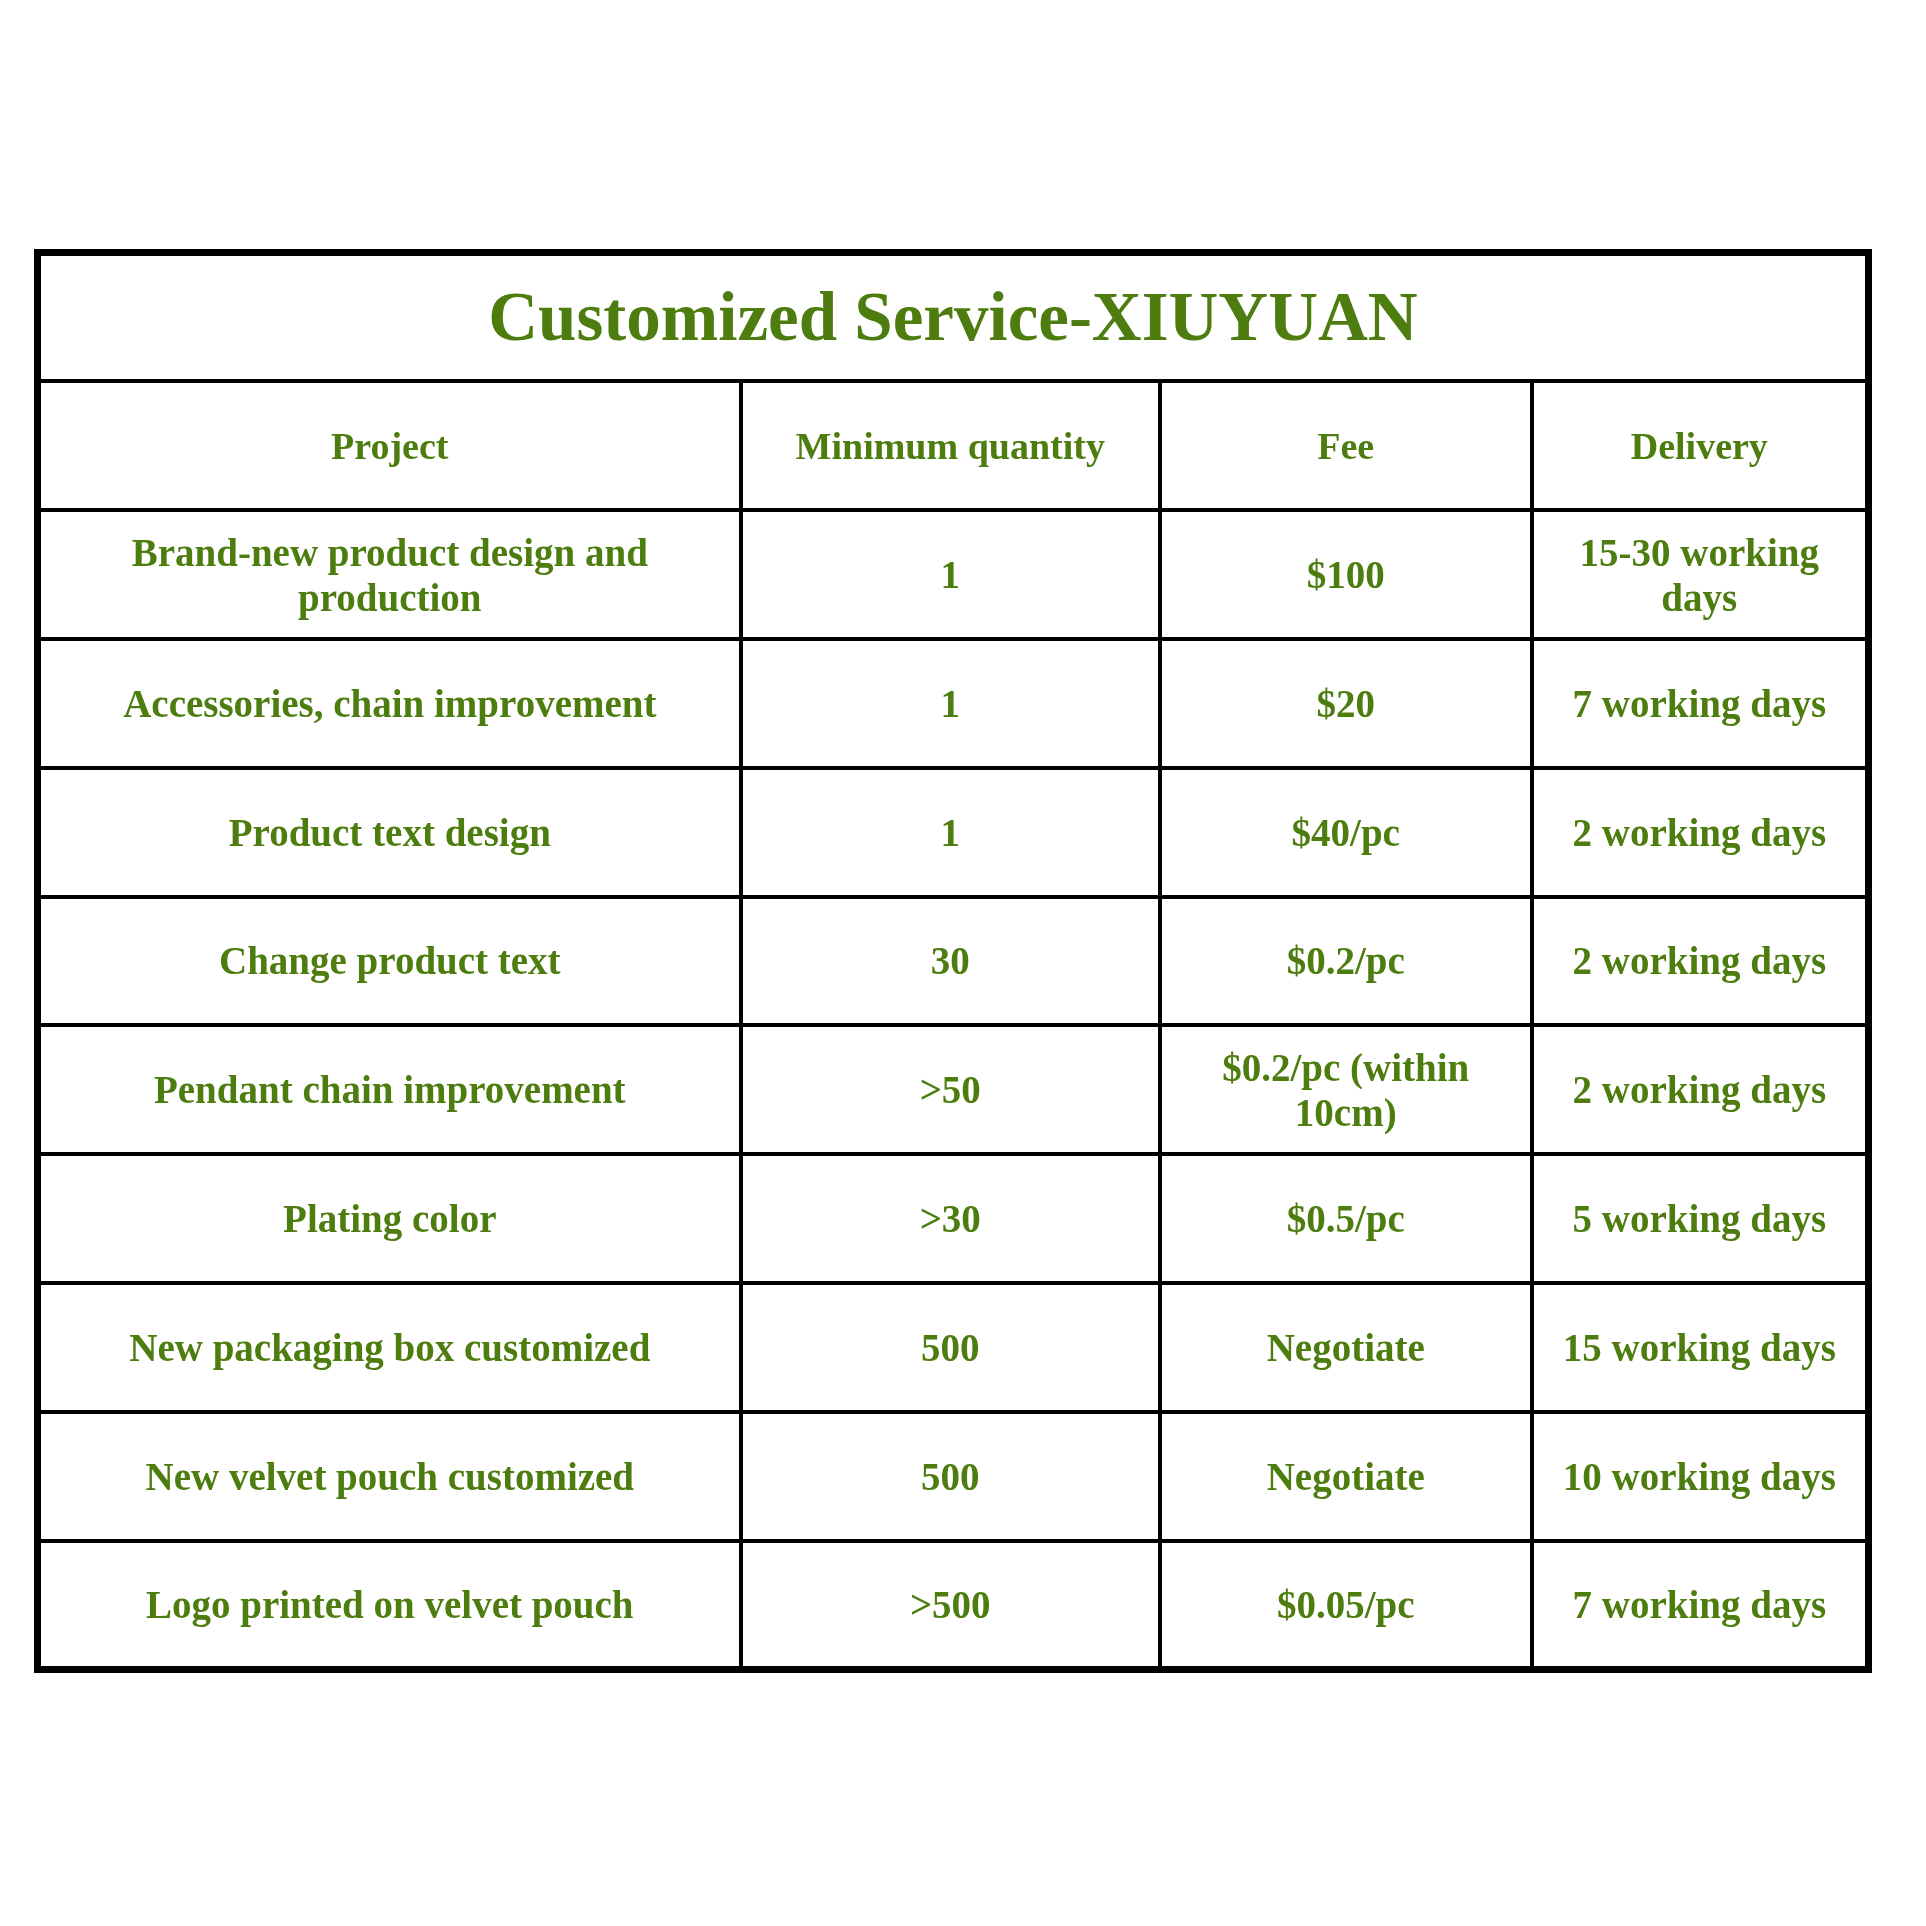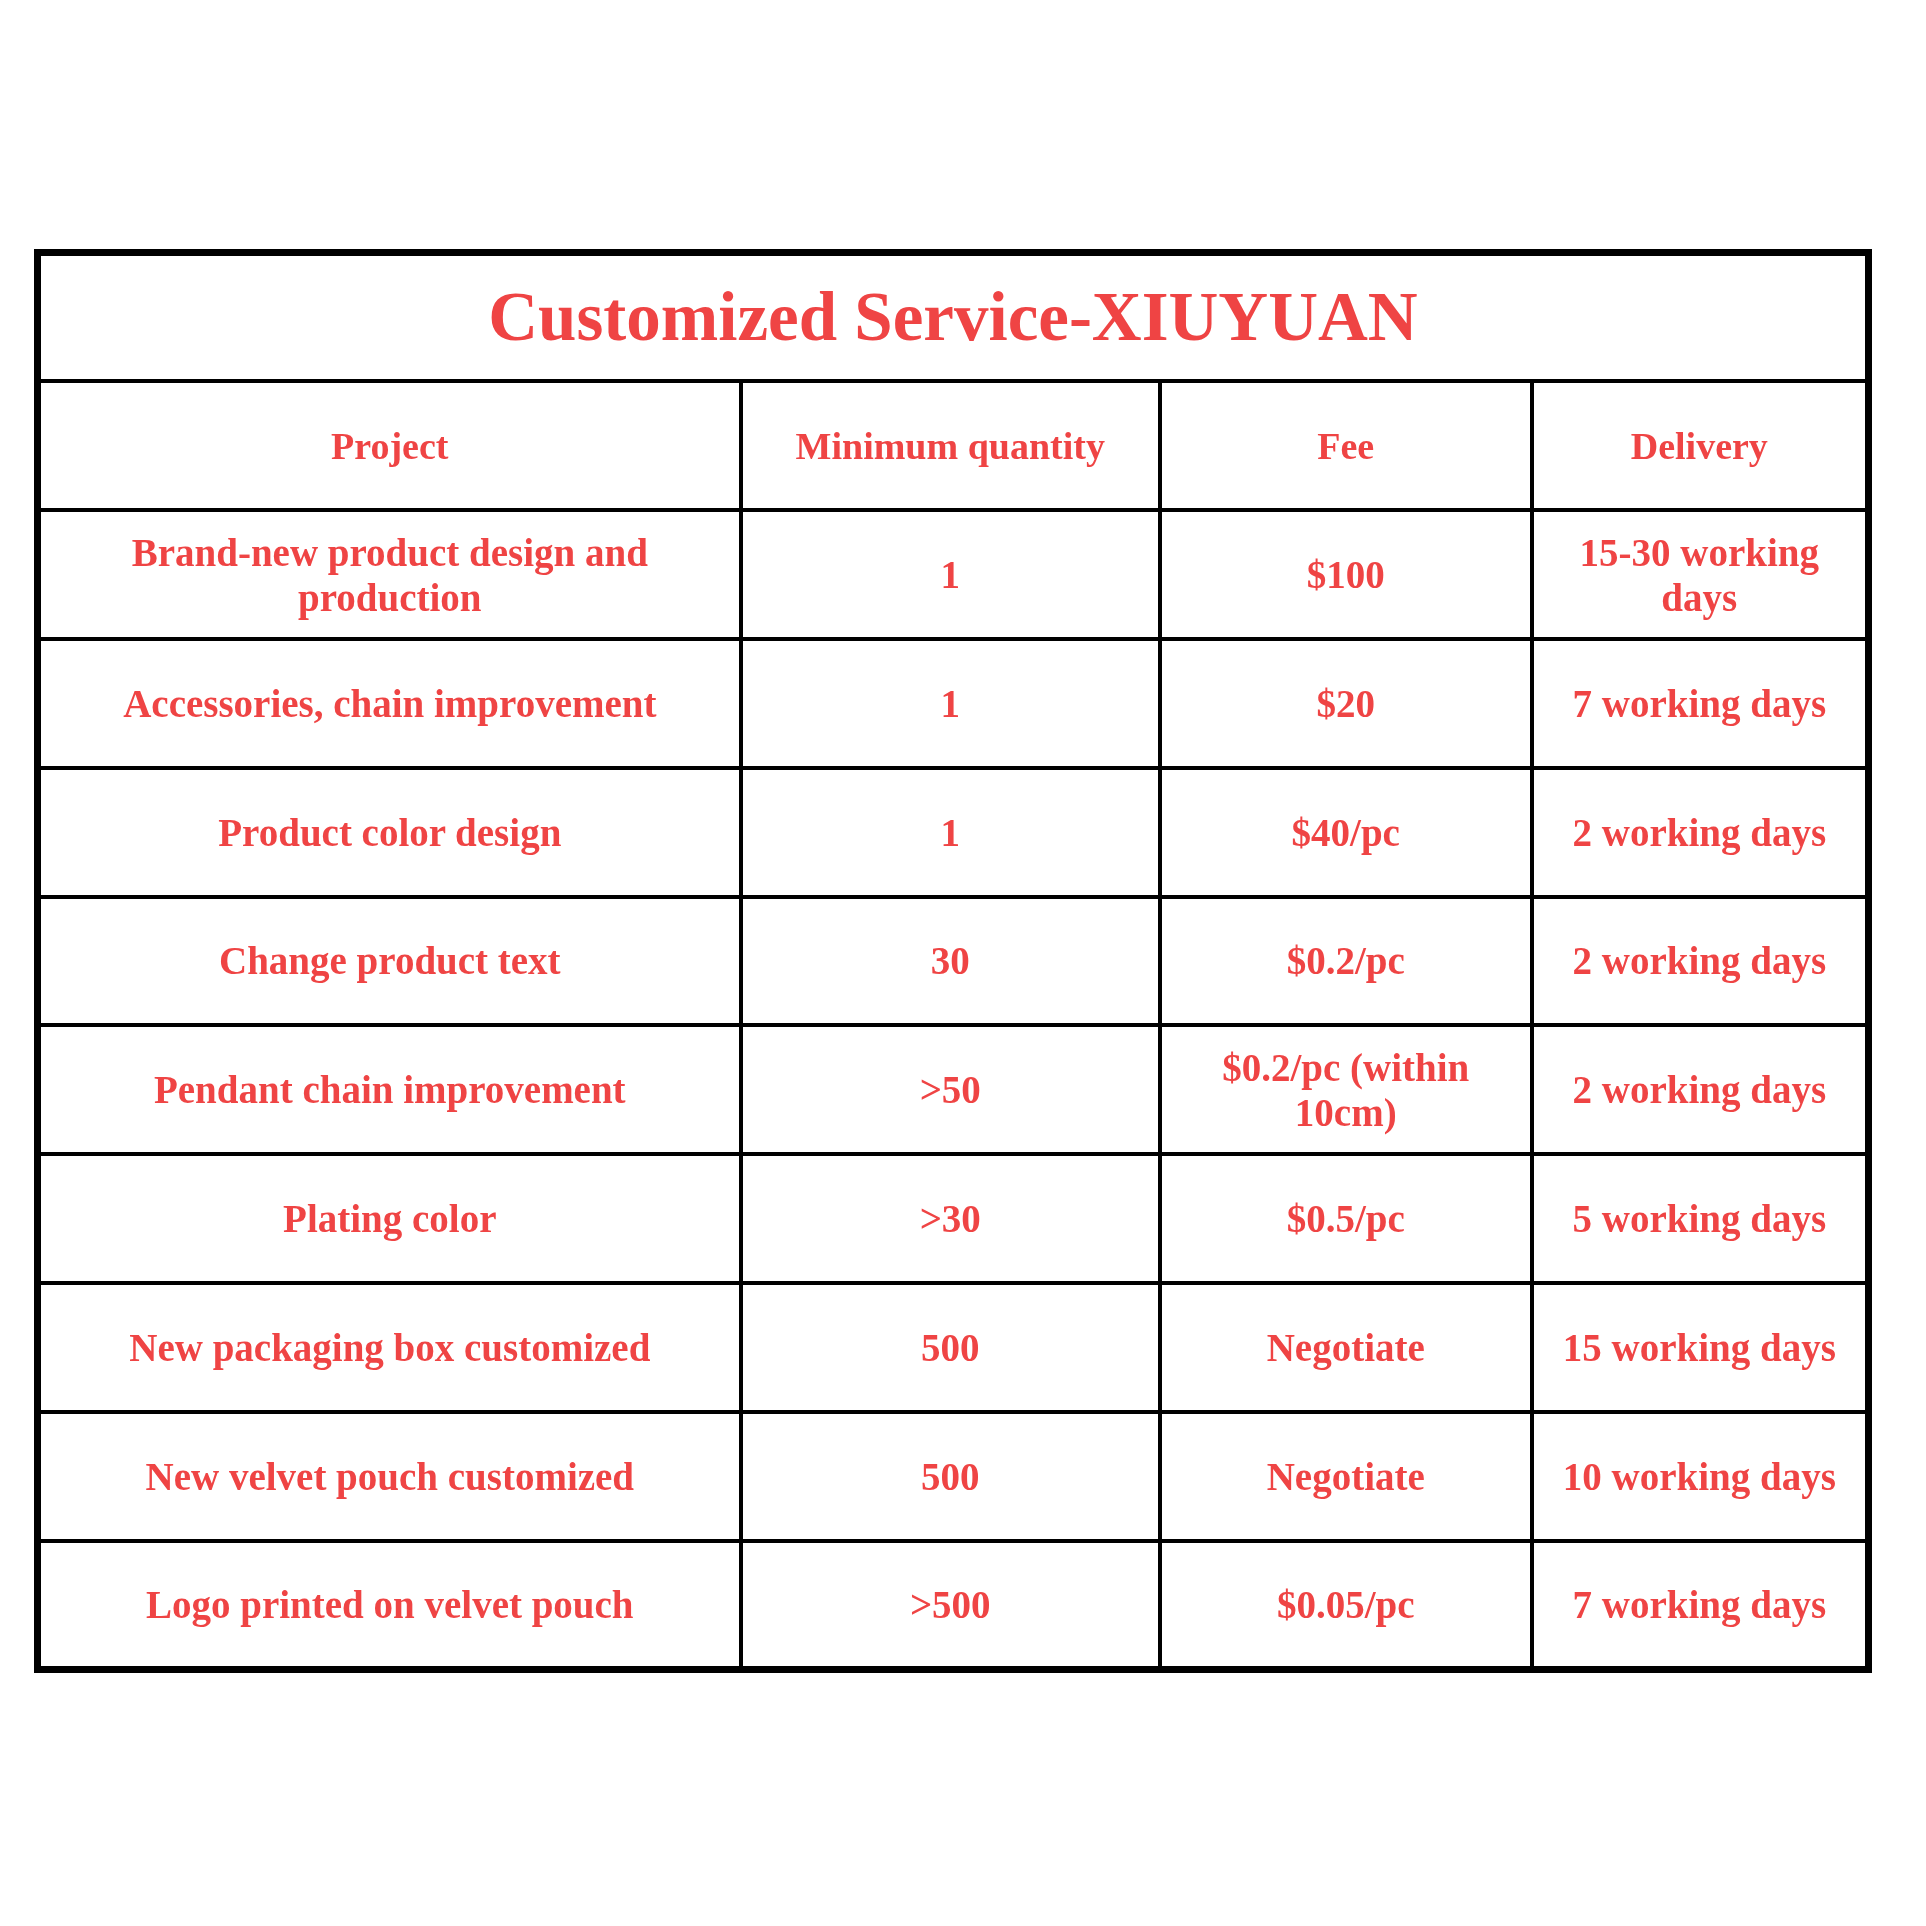--- a/index.html
+++ b/index.html
@@ -6,21 +6,21 @@
     margin: 0;
     padding: 0;
     background: #ffffff;
   }
   .page {
     position: relative;
     width: 1927px;
     height: 1927px;
     background: #ffffff;
     font-family: "Liberation Serif", "DejaVu Serif", serif;
-    color: #ef4444;
+    color: #4d7c0f;
     overflow: hidden;
   }
   .table-wrap {
     position: absolute;
     left: 34px;
     top: 249px;
     width: 1838px;
     height: 1424px;
   }
   table.service-table {
@@ -89,21 +89,21 @@
           <td class="body-cell">$100</td>
           <td class="body-cell">15-30 working days</td>
         </tr>
         <tr>
           <td class="body-cell">Accessories, chain improvement</td>
           <td class="body-cell">1</td>
           <td class="body-cell">$20</td>
           <td class="body-cell">7 working days</td>
         </tr>
         <tr>
-          <td class="body-cell">Product color design</td>
+          <td class="body-cell">Product text design</td>
           <td class="body-cell">1</td>
           <td class="body-cell">$40/pc</td>
           <td class="body-cell">2 working days</td>
         </tr>
         <tr>
           <td class="body-cell">Change product text</td>
           <td class="body-cell">30</td>
           <td class="body-cell">$0.2/pc</td>
           <td class="body-cell">2 working days</td>
         </tr>

